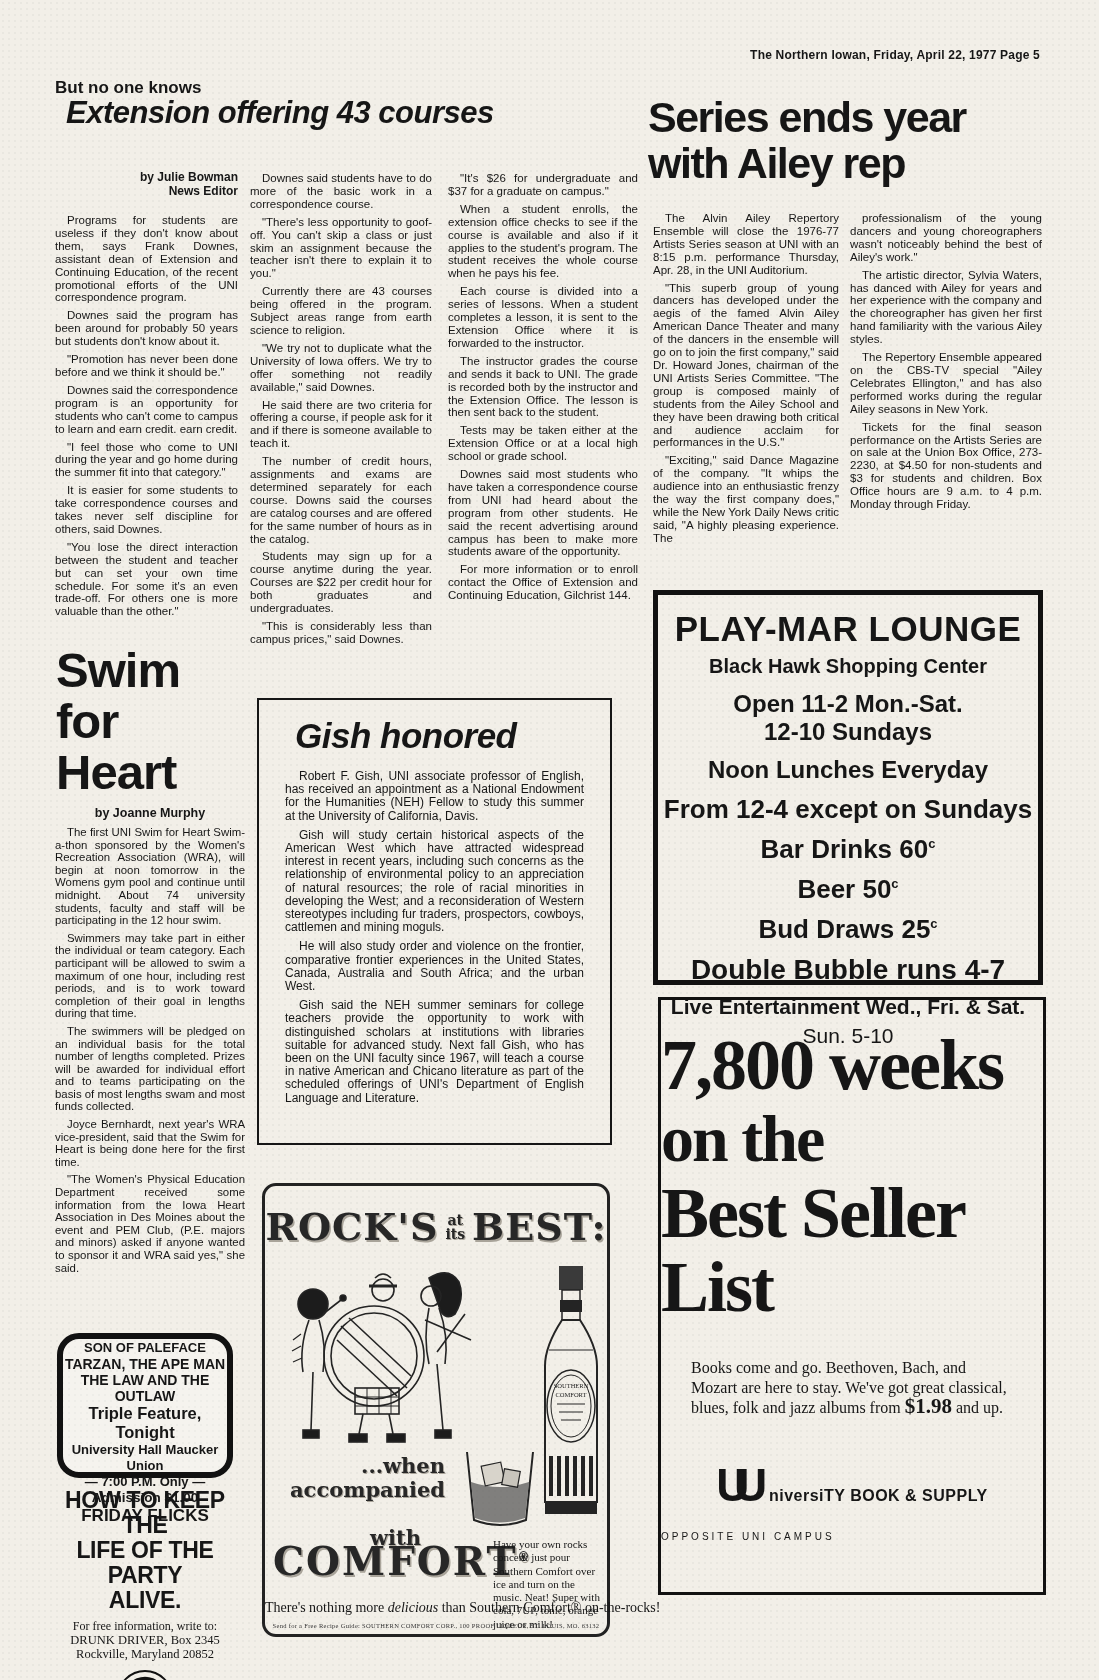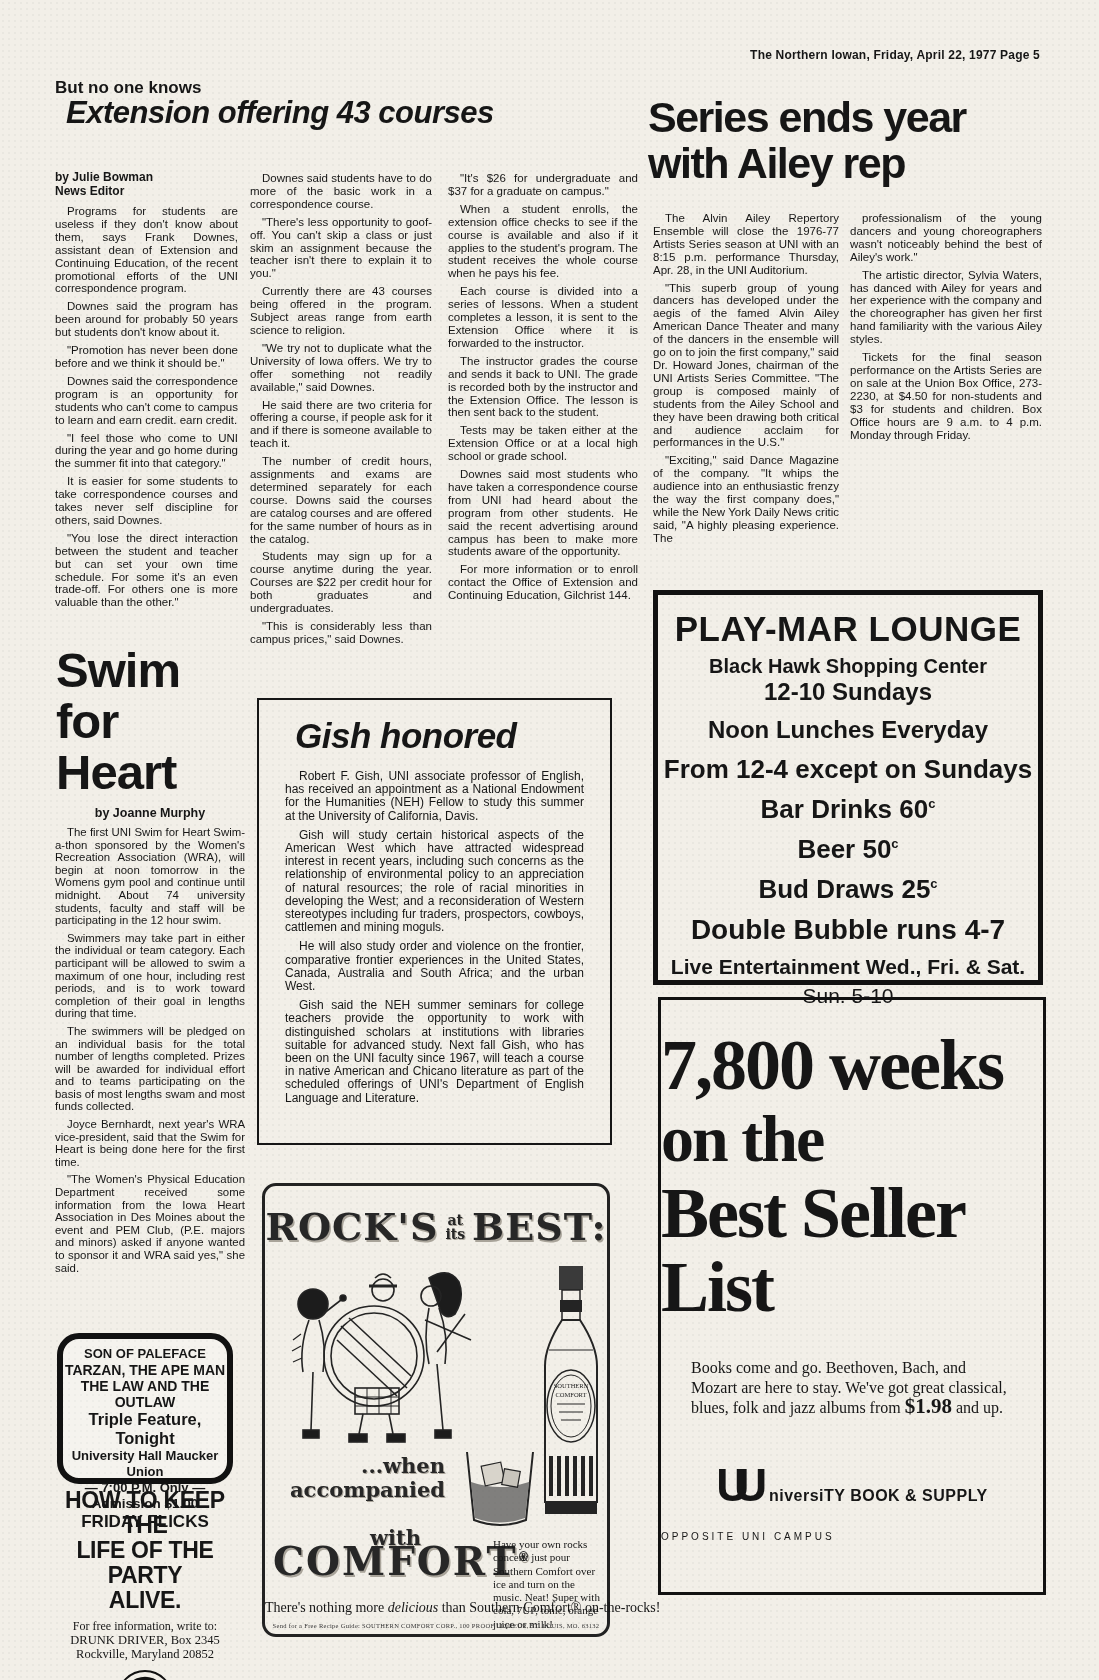--- a/index.html
+++ b/index.html
@@ -14,21 +14,21 @@
   .abs{position:absolute;}
   
   .masthead{font-size:12px;font-weight:bold;text-align:right;letter-spacing:.2px;}
   
   .kicker{font-size:17px;font-weight:bold;}
   .ext-headline{font-size:31px;font-weight:bold;font-style:italic;letter-spacing:-.5px;margin:0;}
   .ailey-headline{font-size:43px;font-weight:bold;line-height:46px;letter-spacing:-1.5px;margin:0;}
   .swim-headline{font-size:49px;font-weight:bold;line-height:51px;letter-spacing:-1px;margin:0;}
   
   .col p{margin:0 0 5px;font-size:11.5px;line-height:12.9px;text-align:justify;text-indent:12px;}
-  .byline{text-align:left;font-weight:bold;font-size:12px;line-height:14px;margin:0 0 7px;}
+  .byline{text-align:right;font-weight:bold;font-size:12px;line-height:14px;margin:0 0 16px;}
   .byline div{text-indent:0;}
   
   .gish-box{border:2px solid #161616;}
   .gish-headline{font-size:35px;font-weight:bold;font-style:italic;margin:16px 0 14px 36px;letter-spacing:-.5px;}
   .gish-box .gtext p{margin:0 26px 6px;font-size:12px;line-height:13.2px;text-align:justify;text-indent:14px;}
   
   .pm-box{border:5px solid #111;text-align:center;}
   .pm-title{font-size:35px;font-weight:bold;letter-spacing:.5px;margin-top:14px;}
   .pm-sub{font-size:20px;font-weight:bold;margin-top:6px;}
   .pm-l1{font-size:24px;font-weight:bold;margin-top:12px;}
@@ -43,21 +43,21 @@
   
   .bs-box{border:3px solid #111;text-align:left;font-family:"Liberation Serif",serif;}
   .bs-h{font-weight:bold;font-size:72px;line-height:74px;letter-spacing:-2px;white-space:nowrap;}
   .bs-body{font-size:16px;line-height:19.5px;margin:34px 30px 0;}
   .bs-body .price{font-size:21px;font-weight:bold;}
   .ubs{display:flex;align-items:baseline;justify-content:center;margin-top:52px;}
   .ubs-mark{font-weight:bold;font-size:46px;letter-spacing:-.34em;line-height:30px;font-family:"Liberation Sans",sans-serif;padding-right:.38em;}
   .ubs-text{font-weight:bold;font-size:16px;letter-spacing:.5px;font-family:"Liberation Sans",sans-serif;}
   .bs-opp{font-size:10px;letter-spacing:3px;margin-top:26px;font-family:"Liberation Sans",sans-serif;}
   
-  .pf-box{border:6px solid #111;border-radius:22px;text-align:center;padding-top:7px;background:rgba(255,255,255,.25);}
+  .pf-box{border:6px solid #111;border-radius:22px;text-align:center;padding-top:1px;background:rgba(255,255,255,.25);}
   .pf-f1{font-size:13px;font-weight:bold;line-height:16px;}
   .pf-f2{font-size:14px;font-weight:bold;line-height:16px;}
   .pf-f3{font-size:14px;font-weight:bold;line-height:16px;}
   .pf-feat{font-size:16.5px;font-weight:bold;line-height:19px;}
   .pf-ven{font-size:13px;font-weight:bold;line-height:16px;}
   .pf-time{font-size:13px;font-weight:bold;line-height:16px;}
   .pf-adm{font-size:13.5px;font-weight:bold;line-height:16px;}
   .pf-ser{font-size:17px;font-weight:bold;line-height:19px;}
   
   .party{text-align:center;}
@@ -127,20 +127,21 @@
 </h1>
 
 <div class="abs col" style="left:653px;top:212px;width:186px;">
   <p>The Alvin Ailey Repertory Ensemble will close the 1976-77 Artists Series season at UNI with an 8:15 p.m. performance Thursday, Apr. 28, in the UNI Auditorium.</p>
   <p>"This superb group of young dancers has developed under the aegis of the famed Alvin Ailey American Dance Theater and many of the dancers in the ensemble will go on to join the first company," said Dr. Howard Jones, chairman of the UNI Artists Series Committee. "The group is composed mainly of students from the Ailey School and they have been drawing both critical and audience acclaim for performances in the U.S."</p>
   <p>"Exciting," said Dance Magazine of the company. "It whips the audience into an enthusiastic frenzy the way the first company does," while the New York Daily News critic said, "A highly pleasing experience. The</p>
 </div>
 <div class="abs col" style="left:850px;top:212px;width:192px;">
   <p>professionalism of the young dancers and young choreographers wasn't noticeably behind the best of Ailey's work."</p>
   <p>The artistic director, Sylvia Waters, has danced with Ailey for years and her experience with the company and the choreographer has given her first hand familiarity with the various Ailey styles.</p>
+  <p>The Repertory Ensemble appeared on the CBS-TV special "Ailey Celebrates Ellington," and has also performed works during the regular Ailey seasons in New York.</p>
   <p>Tickets for the final season performance on the Artists Series are on sale at the Union Box Office, 273-2230, at $4.50 for non-students and $3 for students and children. Box Office hours are 9 a.m. to 4 p.m. Monday through Friday.</p>
 </div>
 
 <h1 class="abs swim-headline" style="left:56px;top:645px;">
   <span style="display:block">Swim</span>
   <span style="display:block">for</span>
   <span style="display:block">Heart</span>
 </h1>
 <div class="abs" style="left:55px;top:806px;width:190px;text-align:center;font-weight:bold;font-size:12.5px;">by Joanne Murphy</div>
 <div class="abs col" style="left:55px;top:826px;width:190px;">
@@ -157,20 +158,21 @@
     <p>Robert F. Gish, UNI associate professor of English, has received an appointment as a National Endowment for the Humanities (NEH) Fellow to study this summer at the University of California, Davis.</p>
     <p>Gish will study certain historical aspects of the American West which have attracted widespread interest in recent years, including such concerns as the relationship of environmental policy to an appreciation of natural resources; the role of racial minorities in developing the West; and a reconsideration of Western stereotypes including fur traders, prospectors, cowboys, cattlemen and mining moguls.</p>
     <p>He will also study order and violence on the frontier, comparative frontier experiences in the United States, Canada, Australia and South Africa; and the urban West.</p>
     <p>Gish said the NEH summer seminars for college teachers provide the opportunity to work with distinguished scholars at institutions with libraries suitable for advanced study. Next fall Gish, who has been on the UNI faculty since 1967, will teach a course in native American and Chicano literature as part of the scheduled offerings of UNI's Department of English Language and Literature.</p>
   </div>
 </div>
 
 <div class="abs pm-box" style="left:653px;top:590px;width:380px;height:385px;">
   <div class="pm-title">PLAY-MAR LOUNGE</div>
   <div class="pm-sub">Black Hawk Shopping Center</div>
+  <div class="pm-l1">Open 11-2 Mon.-Sat.</div>
   <div class="pm-l2">12-10 Sundays</div>
   <div class="pm-l3">Noon Lunches Everyday</div>
   <div class="pm-l4">From 12-4 except on Sundays</div>
   <div class="pm-d"><span>Bar Drinks 60</span><sup>c</sup></div>
   <div class="pm-d"><span>Beer 50</span><sup>c</sup></div>
   <div class="pm-d"><span>Bud Draws 25</span><sup>c</sup></div>
   <div class="pm-bub">Double Bubble runs 4-7</div>
   <div class="pm-live">Live Entertainment Wed., Fri. &amp; Sat.</div>
   <div class="pm-sun">Sun. 5-10</div>
 </div>

